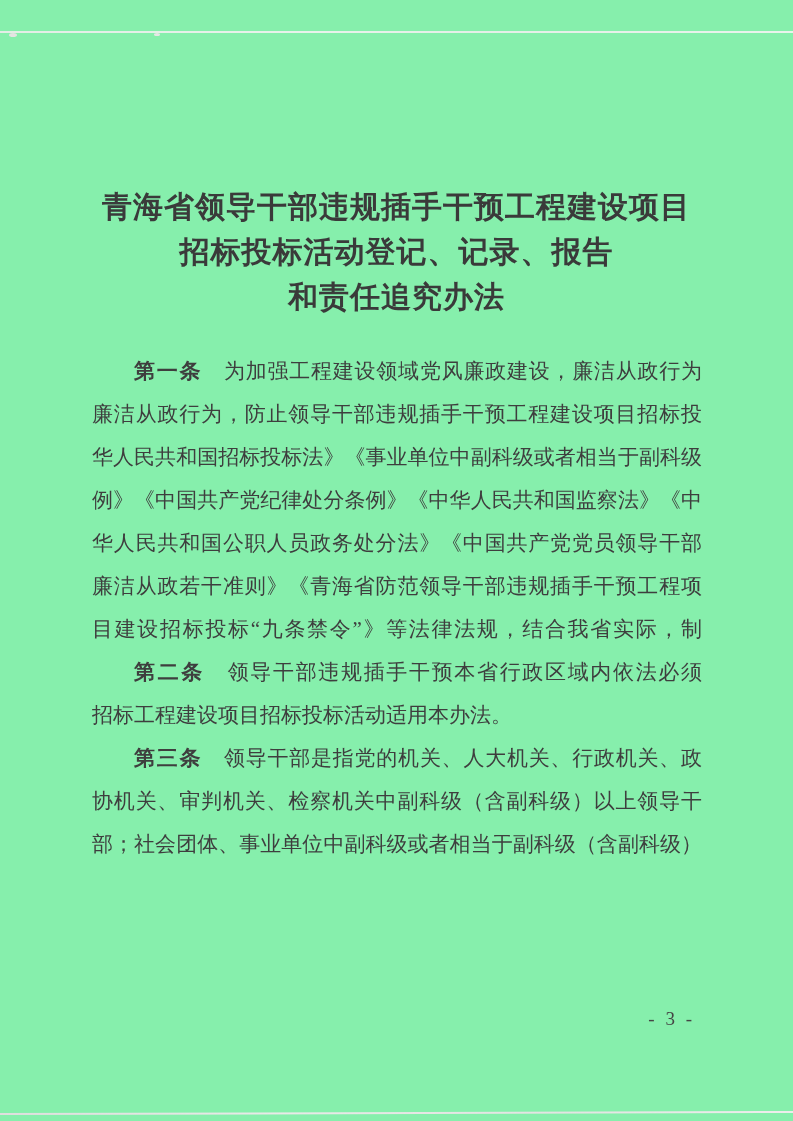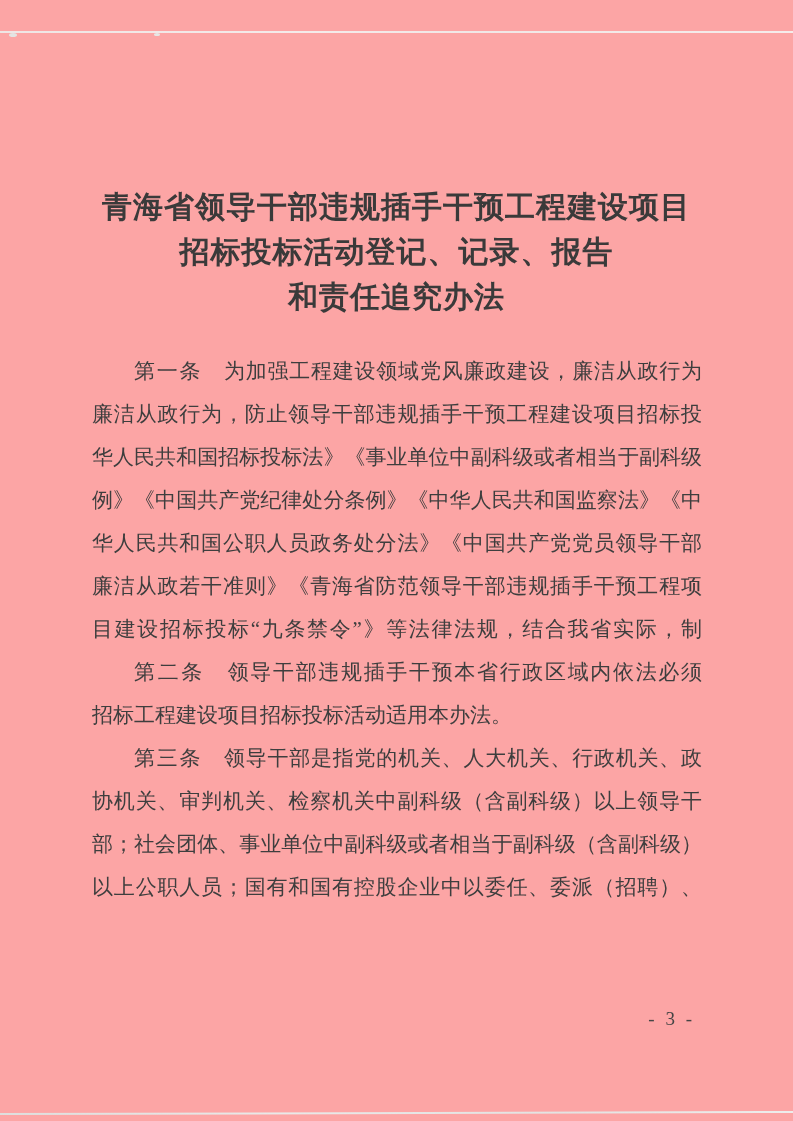--- a/index.html
+++ b/index.html
@@ -4,21 +4,21 @@
 <style>
   html, body {
     margin: 0;
     padding: 0;
     background: #ffffff;
   }
   .page {
     position: relative;
     width: 793px;
     height: 1121px;
-    background: #fca5a5;
+    background: #86efac;
     overflow: hidden;
     font-family: "Liberation Serif", serif;
     color: #3d3d3d;
   }
   
   .scan-top-edge {
     position: absolute;
     top: 31px;
     left: 0;
     width: 100%;
@@ -82,21 +82,21 @@
     text-align: justify;
   }
   .bline.fill {
     text-align-last: justify;
     white-space: normal;
   }
   .bline.indent {
     text-indent: 2em;
   }
   .term {
-    font-weight: normal;
+    font-weight: bold;
     letter-spacing: 1px;
   }
   
   .page-number {
     position: absolute;
     top: 1008px;
     right: 98px;
     font-size: 19px;
     letter-spacing: 3px;
     color: #454545;
@@ -124,20 +124,19 @@
     <div class="bline fill"><span>华人民共和国招标投标法》《事业单位中副科级或者相当于副科级</span></div>
     <div class="bline fill"><span>例》《中国共产党纪律处分条例》《中华人民共和国监察法》《中</span></div>
     <div class="bline fill"><span>华人民共和国公职人员政务处分法》《中国共产党党员领导干部</span></div>
     <div class="bline fill"><span>廉洁从政若干准则》《青海省防范领导干部违规插手干预工程项</span></div>
     <div class="bline fill"><span>目建设招标投标“九条禁令”》等法律法规，结合我省实际，制</span></div>
     <div class="bline fill indent"><span class="term">第二条</span><span>　领导干部违规插手干预本省行政区域内依法必须</span></div>
     <div class="bline"><span>招标工程建设项目招标投标活动适用本办法。</span></div>
     <div class="bline fill indent"><span class="term">第三条</span><span>　领导干部是指党的机关、人大机关、行政机关、政</span></div>
     <div class="bline fill"><span>协机关、审判机关、检察机关中副科级（含副科级）以上领导干</span></div>
     <div class="bline fill"><span>部；社会团体、事业单位中副科级或者相当于副科级（含副科级）</span></div>
-    <div class="bline fill"><span>以上公职人员；国有和国有控股企业中以委任、委派（招聘）、</span></div>
   </div>
 
   <div class="page-number">- 3 -</div>
 
   <div class="scan-bottom-edge"></div>
 
 </div>
 
 </body></html>

